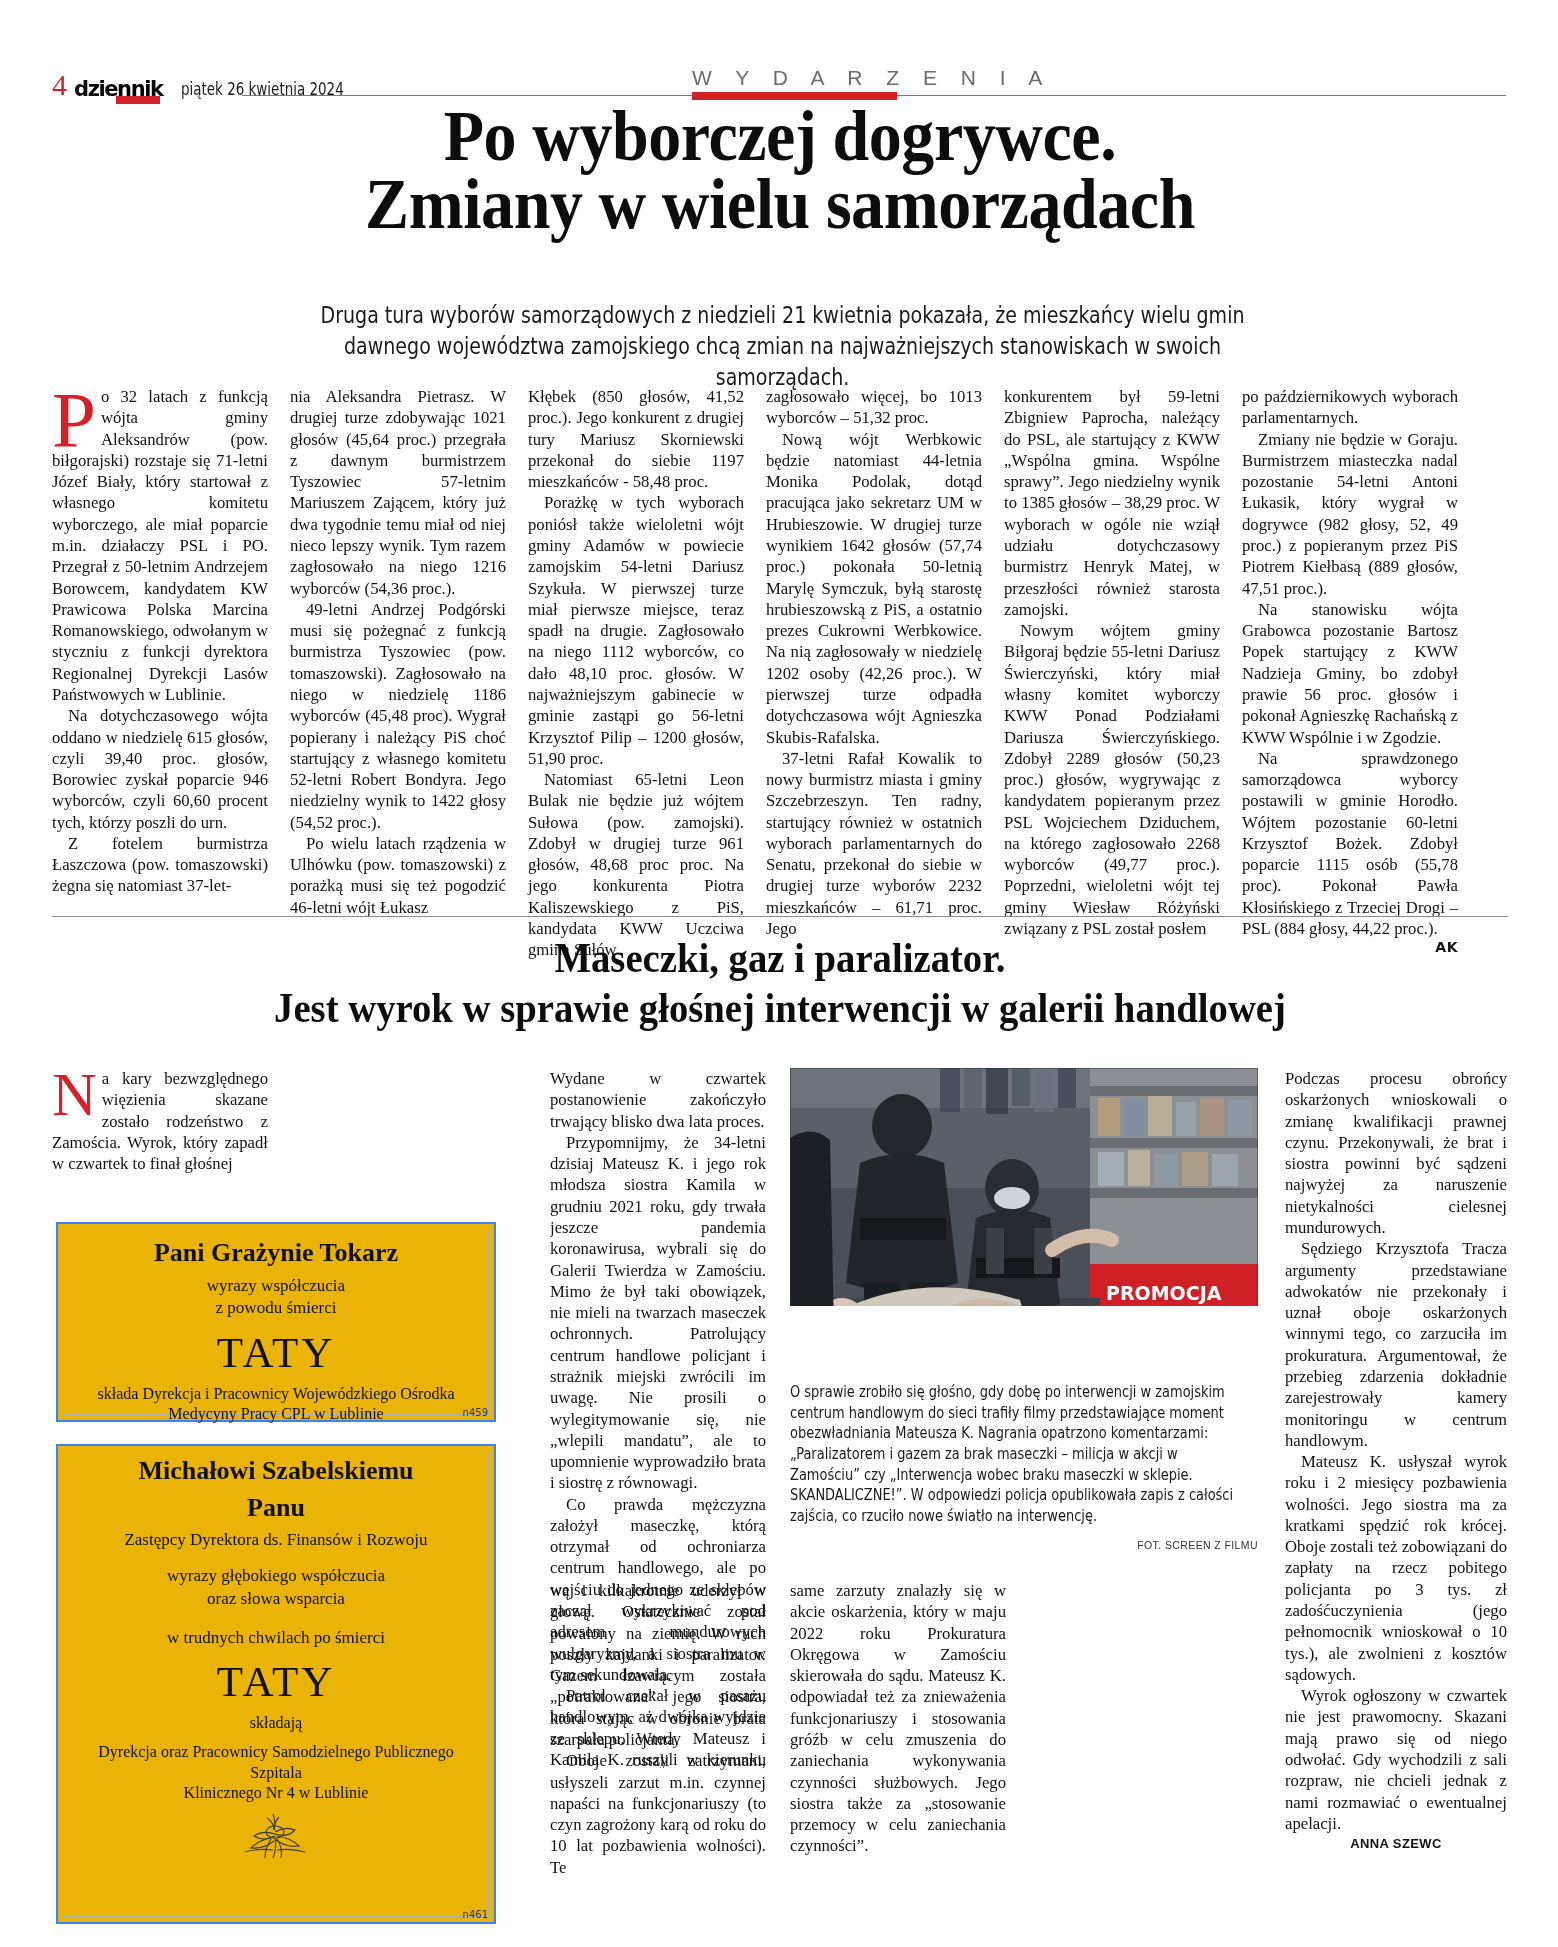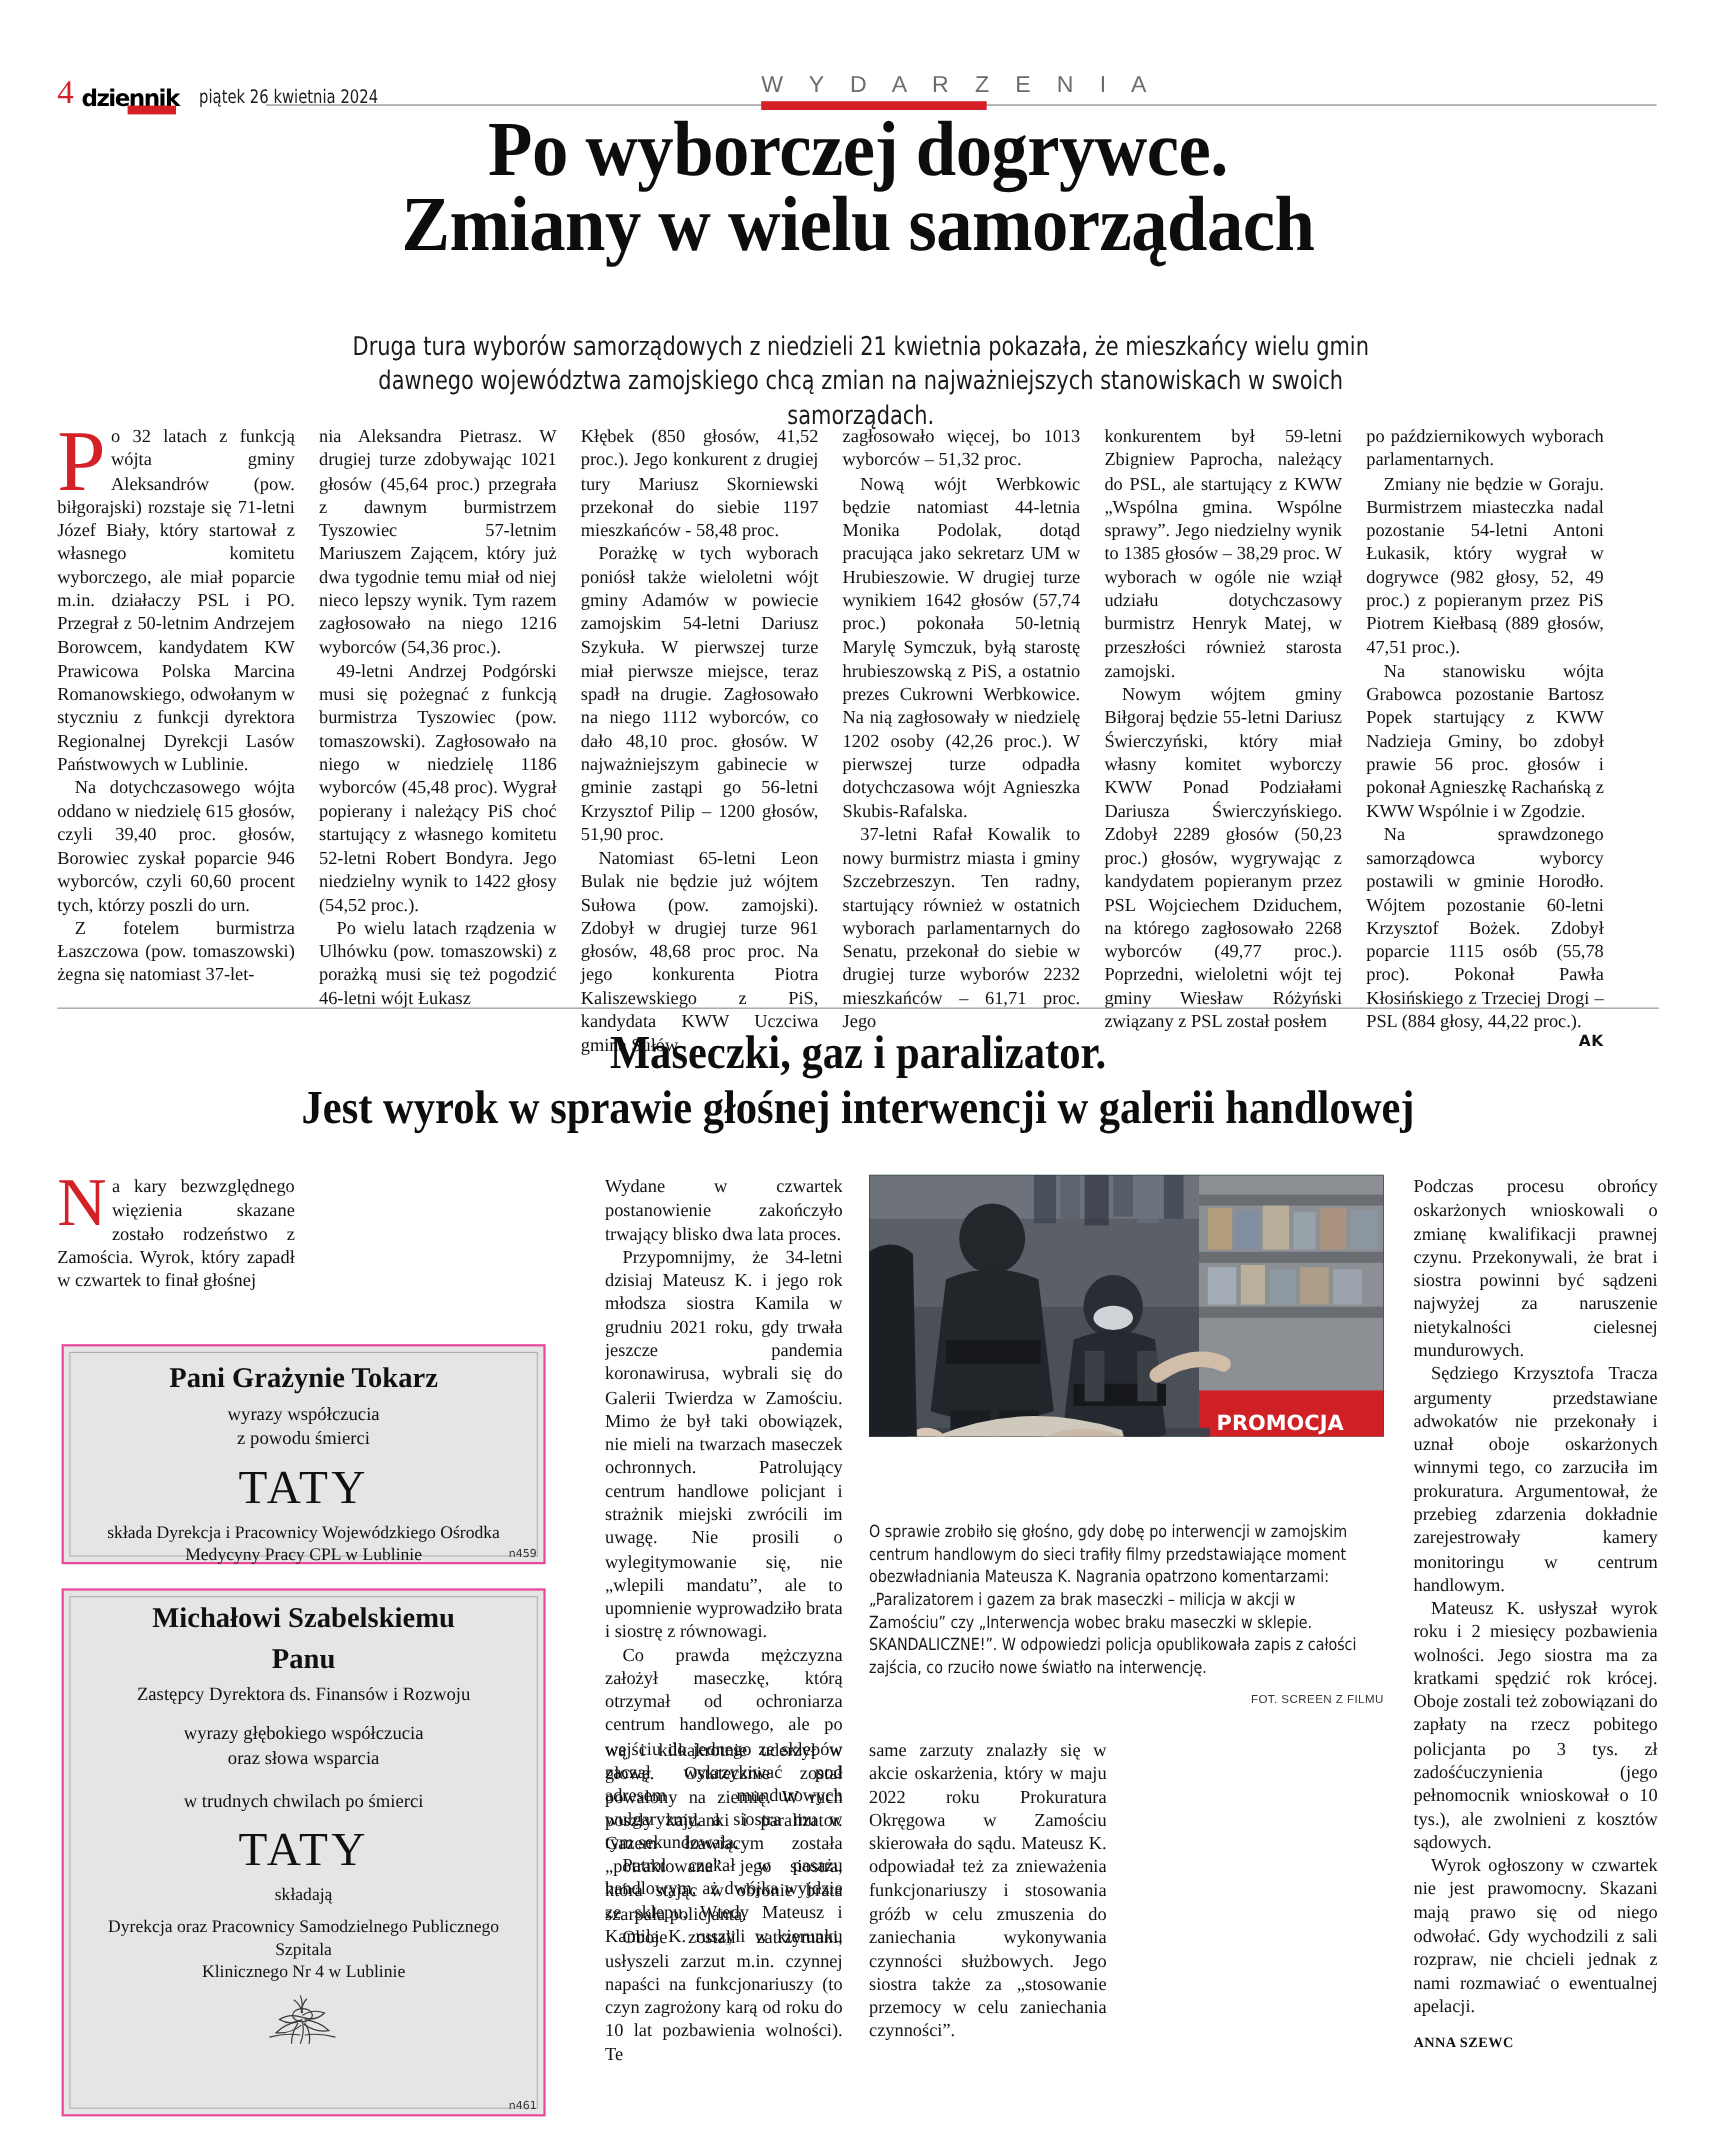--- a/index.html
+++ b/index.html
@@ -200,22 +200,22 @@
     font-family: "Liberation Serif", serif;
     font-size: 62px;
     line-height: 0.78;
     color: #d42027;
     padding: 2px 5px 0 0;
   }
 
   
   .obit {
     position: absolute;
-    background: #e5e5e5;
-    border: 2px solid #ec4899;
+    background: #eab308;
+    border: 2px solid #3b82f6;
     text-align: center;
     font-family: "Liberation Serif", serif;
     color: #111;
   }
   .obit::before {
     content: "";
     position: absolute;
     left: 5px; top: 5px; right: 5px; bottom: 5px;
     border: 1px solid #b0b0b0;
     pointer-events: none;
@@ -270,26 +270,26 @@
     position: absolute;
     left: 790px; top: 1539px;
     width: 468px;
     text-align: right;
     font-family: Liberation Sans, sans-serif;
     font-size: 10.5px;
     letter-spacing: 0.4px;
     color: #333;
   }
   .byline2 {
-    font-family: Liberation Serif, serif;
+    font-family: Liberation Sans, sans-serif;
     font-weight: bold;
     font-size: 13px;
-    text-align: left;
+    text-align: center;
     letter-spacing: 0.4px;
-    margin-top: 15px;
+    margin-top: 2px;
   }
 </style>
 </head>
 <body>
 
 <div class="page">
 
   <div class="masthead">
     <div class="folio">4</div>
     <div class="logo-wrap">

